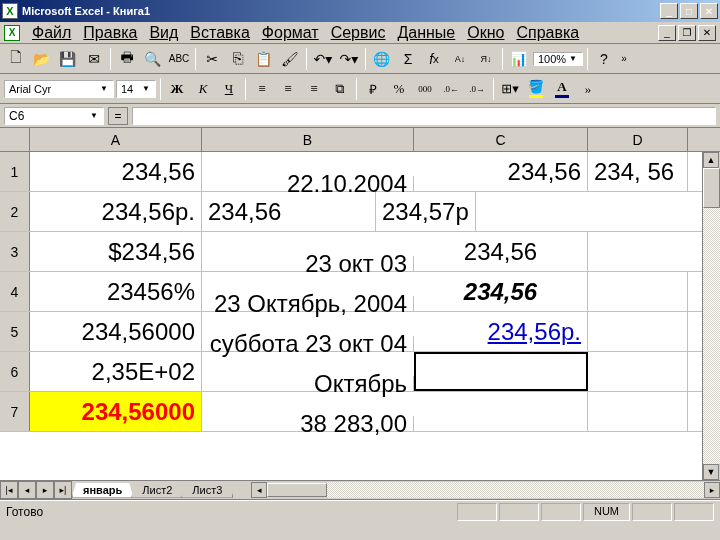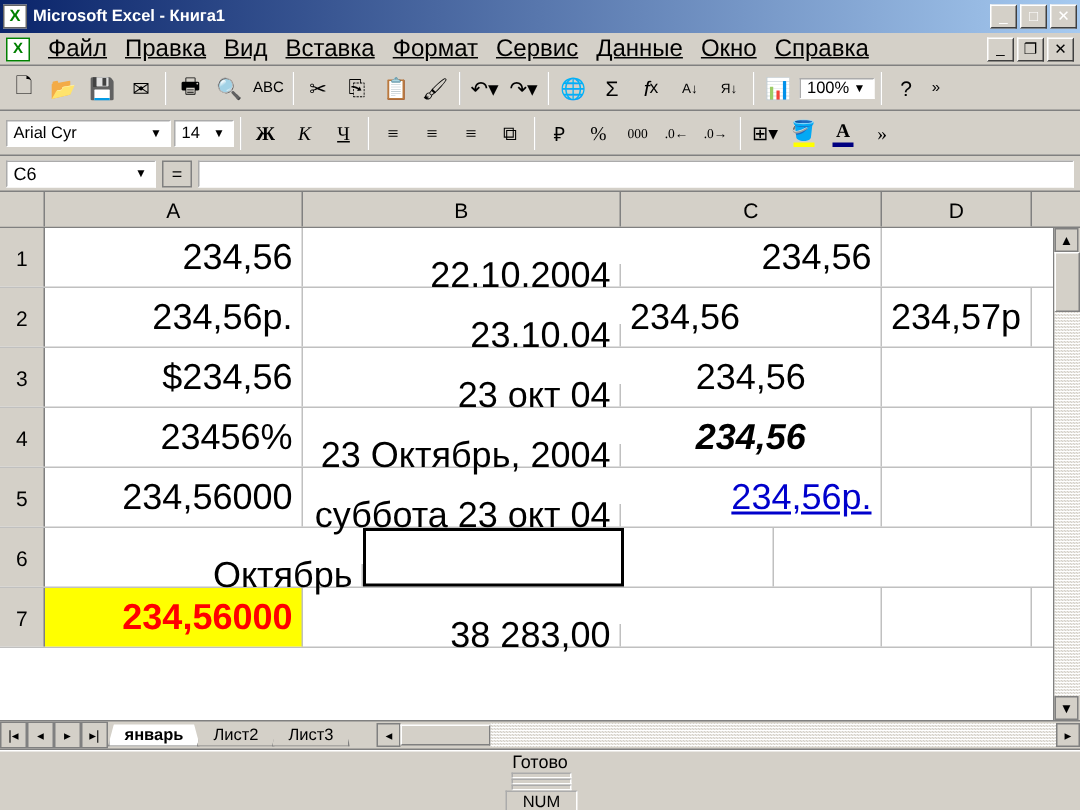--- a/index.html
+++ b/index.html
@@ -66,21 +66,21 @@
 .cell.active { border: 2px solid #000; }
 
 .tabbar { background: #d4d0c8; height: 20px; display: flex; align-items: center; border-top: 1px solid #808080; border-bottom: 1px solid #808080; }
 .navbtn { width: 18px; height: 18px; border: 1px solid #808080; display: flex; align-items: center; justify-content: center; font-size: 9px; cursor: pointer; background: #d4d0c8; }
 .tab { padding: 1px 10px; border: 1px solid #808080; border-top: none; background: #d4d0c8; font-size: 11px; cursor: pointer; clip-path: polygon(4px 0, calc(100% - 4px) 0, 100% 100%, 0 100%); margin-right: -2px; }
 .tab.active { background: #fff; font-weight: bold; }
 .hsb { flex: 1; background: #d4d0c8; display: flex; align-items: center; margin-left: 20px; }
 .sbbtn { width: 16px; height: 16px; border: 1px solid #808080; background: #d4d0c8; display: flex; align-items: center; justify-content: center; font-size: 9px; }
 .sbtrack { flex: 1; height: 16px; background: repeating-conic-gradient(#d4d0c8 0 25%, #fff 0 50%) 0 0/2px 2px; }
 
-.statusbar { background: #d4d0c8; height: 22px; display: flex; align-items: center; padding: 0 6px; border-top: 1px solid #fff; font-size: 12px; flex-direction: column; }
+.statusbar { background: #d4d0c8; height: 22px; display: flex; align-items: center; padding: 0 6px; border-top: 1px solid #fff; font-size: 12px; }
 .statusbar .st { flex: 1; }
 .statusbar .panel { border: 1px inset #fff; padding: 1px 10px; margin-left: 2px; font-size: 11px; min-width: 40px; height: 18px; }
 
 .vscroll { position: absolute; right: 0; top: 24px; width: 18px; bottom: 0; background: #d4d0c8; border-left: 1px solid #808080; display: flex; flex-direction: column; }
 .vscroll .sbbtn { width: 16px; height: 16px; }
 .vscroll .sbtrack-v { flex: 1; background: repeating-conic-gradient(#d4d0c8 0 25%, #fff 0 50%) 0 0/2px 2px; }
 .thumb { background: #d4d0c8; border: 1px solid #808080; border-top-color: #fff; border-left-color: #fff; }
 </style>
 </head>
 <body>
@@ -210,50 +210,51 @@
     <div class="colhead B">B</div>
     <div class="colhead C">C</div>
     <div class="colhead D">D</div>
   </div>
   <div class="rows">
     <div class="row">
       <div class="rowhead">1</div>
       <div class="cell A">234,56</div>
       <div class="cell B">22.10.2004</div>
       <div class="cell C">234,56</div>
+      <div class="cell D">234, 56</div>
     </div>
     <div class="row">
       <div class="rowhead">2</div>
       <div class="cell A">234,56р.</div>
-      <div class="cell B">23.10.04</div>
       <div class="cell C left">234,56</div>
       <div class="cell D">234,57р</div>
     </div>
     <div class="row">
       <div class="rowhead">3</div>
       <div class="cell A">$234,56</div>
-      <div class="cell B">23 окт 04</div>
+      <div class="cell B">23 окт 03</div>
       <div class="cell C center">234,56</div>
     </div>
     <div class="row">
       <div class="rowhead">4</div>
       <div class="cell A">23456%</div>
       <div class="cell B">23 Октябрь, 2004</div>
       <div class="cell C center bold-italic">234,56</div>
       <div class="cell D"></div>
     </div>
     <div class="row">
       <div class="rowhead">5</div>
       <div class="cell A">234,56000</div>
       <div class="cell B">суббота 23 окт 04</div>
       <div class="cell C blue-under">234,56р.</div>
       <div class="cell D"></div>
     </div>
     <div class="row">
       <div class="rowhead">6</div>
+      <div class="cell A">2,35E+02</div>
       <div class="cell B">Октябрь</div>
       <div class="cell C active"></div>
       <div class="cell D"></div>
     </div>
     <div class="row">
       <div class="rowhead">7</div>
       <div class="cell A yellow-red">234,56000</div>
       <div class="cell B">38 283,00</div>
       <div class="cell C"></div>
       <div class="cell D"></div>

